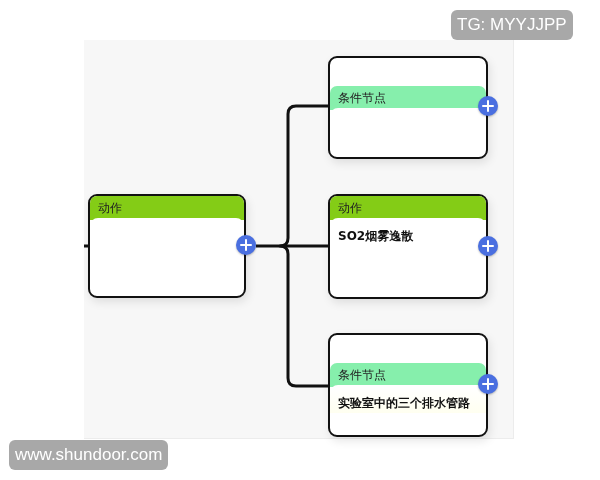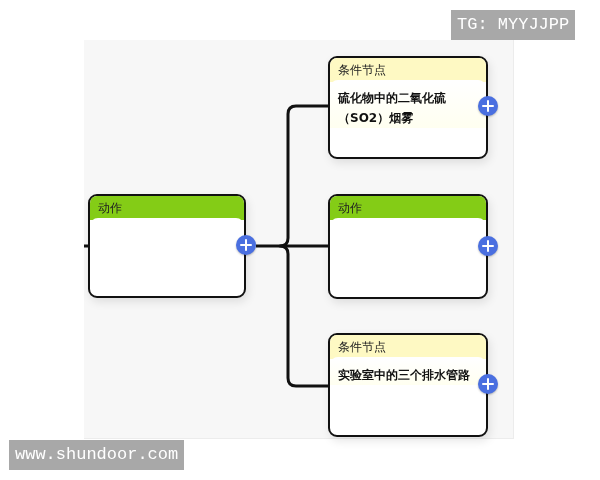--- a/index.html
+++ b/index.html
@@ -56,21 +56,21 @@
     .card-header::after {
       content: "";
       position: absolute;
       left: 0;
       right: 0;
       bottom: -6px;
       height: 8px;
       background: #ffffff;
       border-radius: 8px 8px 0 0;
     }
-    .card-header.condition { background: #fef9c3; }
+    .card-header.condition { background: #86efac; margin-top: 28px; }
     .card-header.action { background: #84cc16; }
     .card-body {
       position: relative;
       padding: 6px 8px 0 8px;
       font-size: 12px;
       line-height: 20px;
       font-weight: bold;
       color: #111111;
       z-index: 1;
     }
@@ -96,25 +96,26 @@
     .add-btn::before {
       left: 4px; right: 4px; top: 9px; height: 2px;
     }
     .add-btn::after {
       top: 4px; bottom: 4px; left: 9px; width: 2px;
     }
     .watermark {
       position: absolute;
       background: #a8a8a8;
       color: #ffffff;
-      font-family: Liberation Mono, monospace;
+      font-family: Liberation Sans, sans-serif;
       font-size: 17px;
       line-height: 30px;
       padding: 0 6px;
       white-space: nowrap;
+      border-radius: 6px;
     }
   </style>
 </head>
 <body>
 
 <div class="root">
 
   <div class="canvas"></div>
 
   <svg class="connectors" viewBox="0 0 600 480">
@@ -130,31 +131,30 @@
 
   <div class="card" style="left:88px; top:194px; width:158px; height:104px;">
     <div class="card-header action">动作</div>
   </div>
   <div class="add-btn" style="left:236px; top:235px;">
     <span></span>
   </div>
 
   <div class="card" style="left:328px; top:56px; width:160px; height:103px;">
     <div class="card-header condition">条件节点</div>
-    <div class="card-body cond-tint">
-      <div>硫化物中的二氧化硫</div>
-      <div>（SO2）烟雾</div>
-    </div>
   </div>
   <div class="add-btn" style="left:478px; top:96px;">
     <span></span>
   </div>
 
   <div class="card" style="left:328px; top:194px; width:160px; height:105px;">
     <div class="card-header action">动作</div>
+    <div class="card-body">
+      <div>SO2烟雾逸散</div>
+    </div>
   </div>
   <div class="add-btn" style="left:478px; top:236px;">
     <span></span>
   </div>
 
   <div class="card" style="left:328px; top:333px; width:160px; height:104px;">
     <div class="card-header condition">条件节点</div>
     <div class="card-body cond-tint">
       <div style="white-space:nowrap;">实验室中的三个排水管路</div>
     </div>

